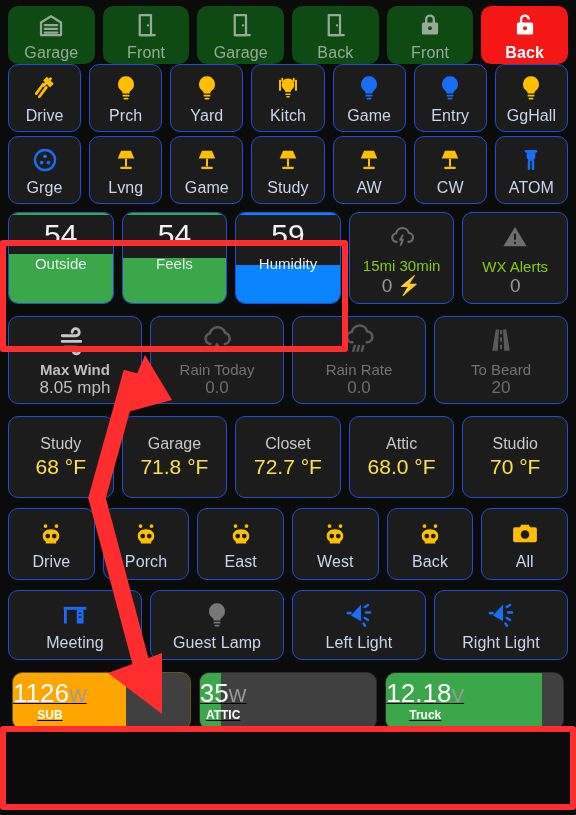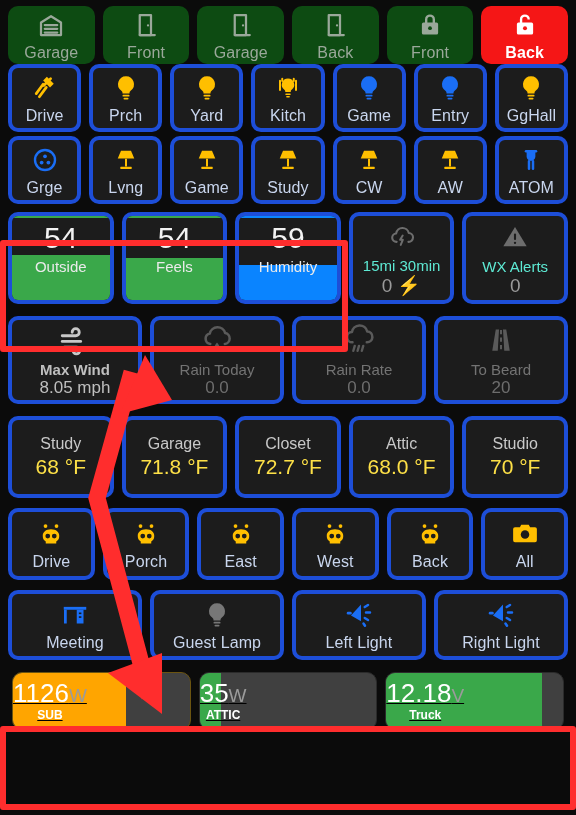--- a/index.html
+++ b/index.html
@@ -9,21 +9,21 @@
     font-family: "Liberation Sans", sans-serif;
     overflow: hidden;
   }
   #app { position: relative; width: 576px; height: 815px; background: #0b0b0b; }
 
   .row { display: flex; gap: 8px; padding: 0 8px; }
 
   
   .tile {
     background: #1c1c1c;
-    border: 4px solid #1d4ed8;
+    border: 1px solid #1d4ed8;
     border-radius: 10px;
     display: flex;
     flex-direction: column;
     align-items: center;
     justify-content: center;
     position: relative;
     overflow: hidden;
     flex: 1 1 0;
   }
   .tile .lbl { font-size: 16px; color: #c9d6ee; margin-top: 2px; letter-spacing: .1px; }
@@ -48,21 +48,21 @@
   .rw { height: 100px; margin-top: 4px; }
   .wx { height: 92px; justify-content: flex-start; padding-top: 6px; }
   .wx .val { font-size: 30px; color: #f2f2f2; z-index: 2; position: relative; line-height: 1.05; }
   .wx .nm  { font-size: 15px; color: #eaeaea; z-index: 2; position: relative; margin-top: 4px; }
   .wx .fill {
     position: absolute; left: 0; right: 0; bottom: 0; z-index: 1;
   }
   .wx .topbar { position: absolute; top: 0; left: 0; right: 0; height: 2px; z-index: 3; }
 
   .wx2 { height: 92px; justify-content: center; }
-  .wx2 .l1 { font-size: 15px; color: #5eead4; margin-top: 4px; }
+  .wx2 .l1 { font-size: 15px; color: #84cc16; margin-top: 4px; }
   .wx2 .l2 { font-size: 19px; color: #9a9a9a; }
 
   
   .rr { height: 96px; margin-top: 4px; }
   .sens { height: 88px; justify-content: center; }
   .sens .t1 { font-size: 15px; font-weight: bold; color: #bfbfbf; margin-top: 4px; }
   .sens .t1.dim { color: #737373; font-weight: normal; }
   .sens .t2 { font-size: 17px; color: #bfbfbf; }
   .sens .t2.dim { color: #6d6d6d; }
 
@@ -286,31 +286,31 @@
         <div class="lbl">Study</div>
       </div>
       <div class="tile light">
         <div class="ico">
           <svg width="30" height="30" viewBox="0 0 24 24">
             <path d="M8 4.5 h8 l2.6 6.2 H5.4 Z" fill="#ffbf00"></path>
             <rect x="11.2" y="11" width="1.6" height="6.2" fill="#ffbf00"></rect>
             <rect x="7.4" y="17.4" width="9.2" height="1.7" rx=".5" fill="#ffbf00"></rect>
           </svg>
         </div>
-        <div class="lbl">CW</div>
+        <div class="lbl">AW</div>
       </div>
       <div class="tile light">
         <div class="ico">
           <svg width="30" height="30" viewBox="0 0 24 24">
             <path d="M8 4.5 h8 l2.6 6.2 H5.4 Z" fill="#ffbf00"></path>
             <rect x="11.2" y="11" width="1.6" height="6.2" fill="#ffbf00"></rect>
             <rect x="7.4" y="17.4" width="9.2" height="1.7" rx=".5" fill="#ffbf00"></rect>
           </svg>
         </div>
-        <div class="lbl">AW</div>
+        <div class="lbl">CW</div>
       </div>
       <div class="tile light">
         <div class="ico">
           <svg width="30" height="30" viewBox="0 0 24 24" fill="none" stroke="#1a6ef5" stroke-width="2" stroke-linecap="round">
             <path d="M8.5 5 h7 v4.2 a3.5 3.5 0 0 1 -3.5 3.5 a3.5 3.5 0 0 1 -3.5 -3.5 z" fill="#1a6ef5" stroke="none"></path>
             <path d="M8 5 h8"></path>
             <path d="M10.4 13 v6 M13.6 13 v6"></path>
           </svg>
         </div>
         <div class="lbl">ATOM</div>

